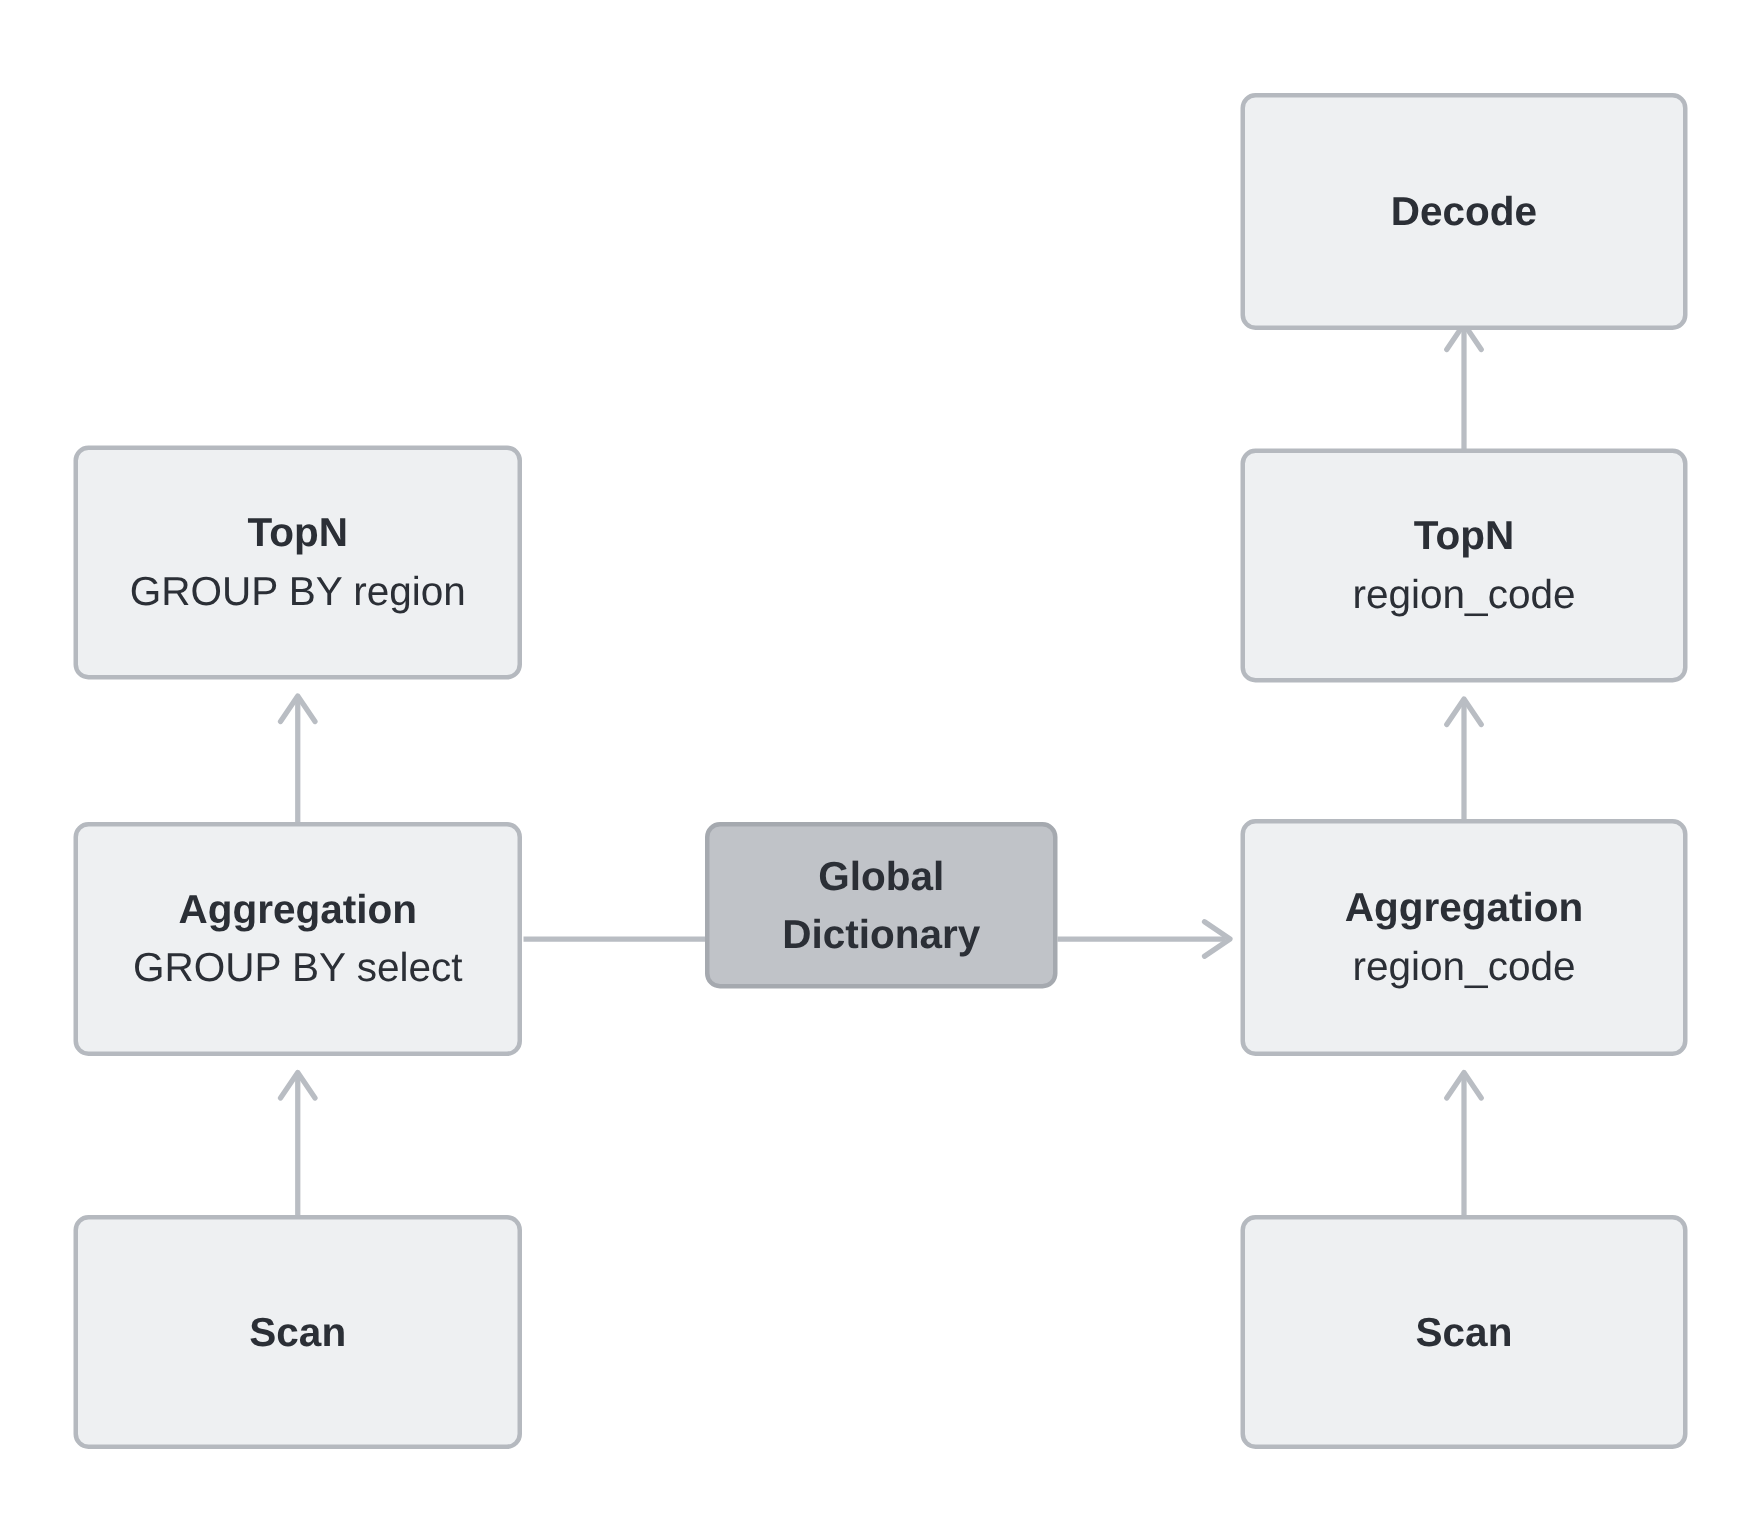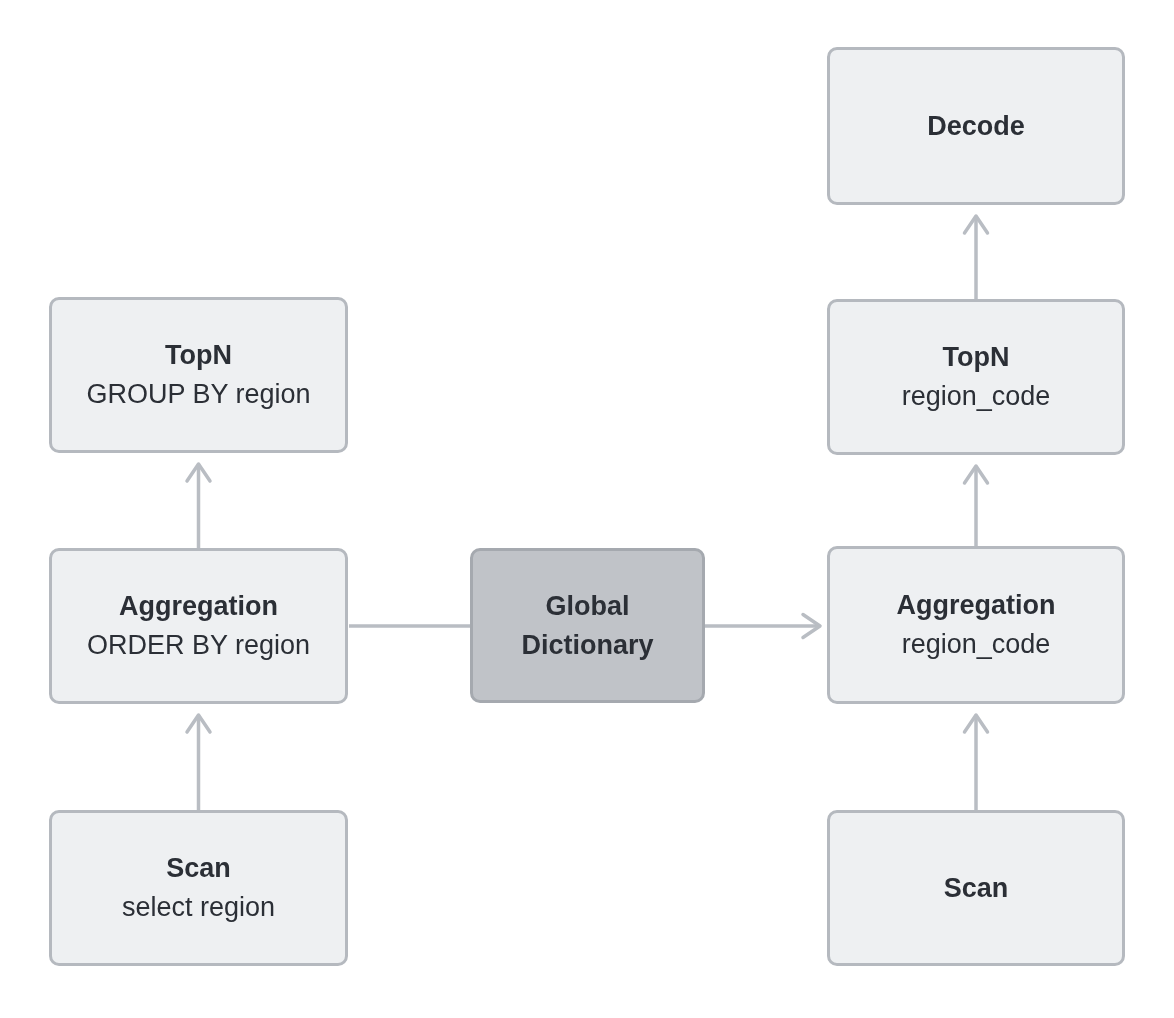--- a/index.html
+++ b/index.html
@@ -80,36 +80,35 @@
   </svg>
 
   <div class="node" style="left:49px; top:297px; width:299px; height:156px;">
     <div class="node-title">TopN</div>
     <div class="node-line">GROUP BY region</div>
 
   </div>
 
   <div class="node" style="left:49px; top:548px; width:299px; height:156px;">
     <div class="node-title">Aggregation</div>
-    <div class="node-line">ORDER BY region</div>
+    <div class="node-line">GROUP BY select</div>
 
   </div>
 
   <div class="node" style="left:49px; top:810px; width:299px; height:156px;">
     <div class="node-title">Scan</div>
-    <div class="node-line">select region</div>
 
   </div>
 
-  <div class="node node--dark" style="left:470px; top:548px; width:235px; height:155px;">
+  <div class="node node--dark" style="left:470px; top:548px; width:235px; height:111px;">
     <div class="node-title">Global</div>
     <div class="node-title">Dictionary</div>
   </div>
 
-  <div class="node" style="left:827px; top:47px; width:298px; height:158px;">
+  <div class="node" style="left:827px; top:62px; width:298px; height:158px;">
     <div class="node-title">Decode</div>
   </div>
 
   <div class="node" style="left:827px; top:299px; width:298px; height:156px;">
     <div class="node-title">TopN</div>
     <div class="node-line">region_code</div>
   </div>
 
   <div class="node" style="left:827px; top:546px; width:298px; height:158px;">
     <div class="node-title">Aggregation</div>

